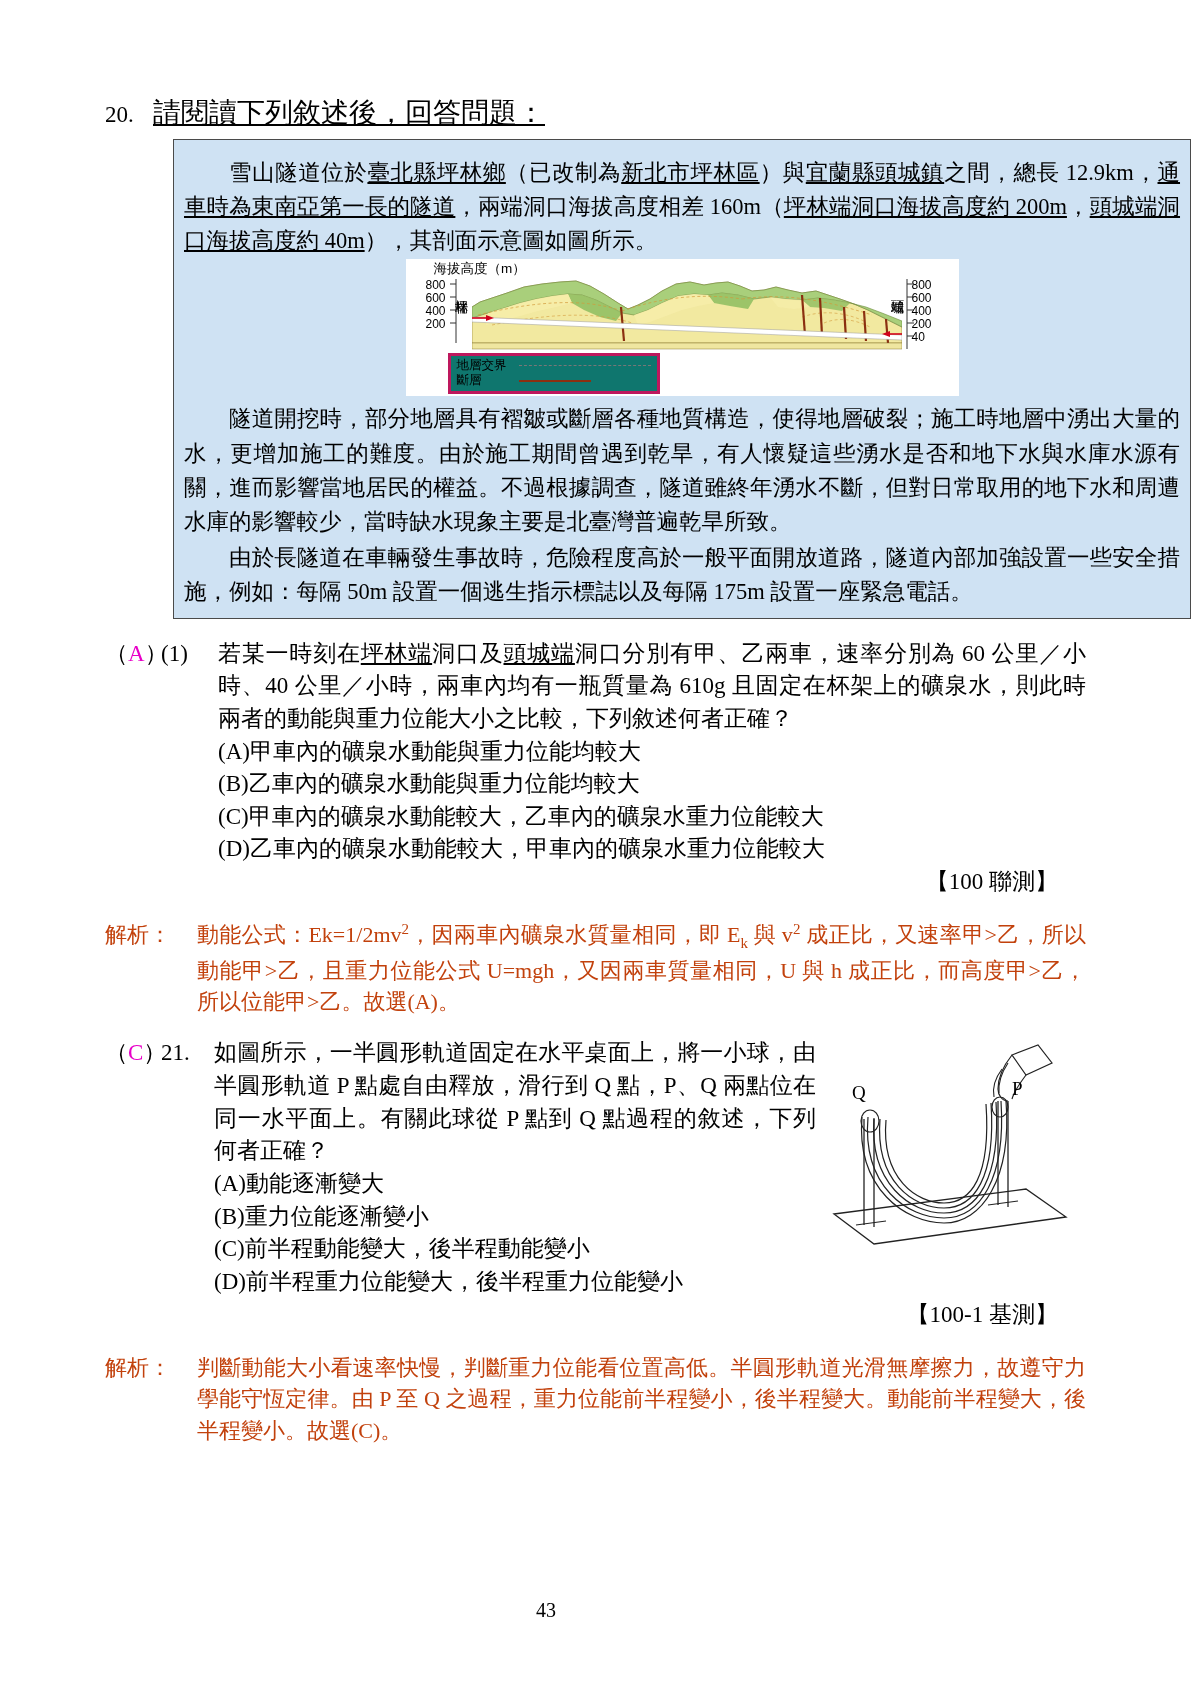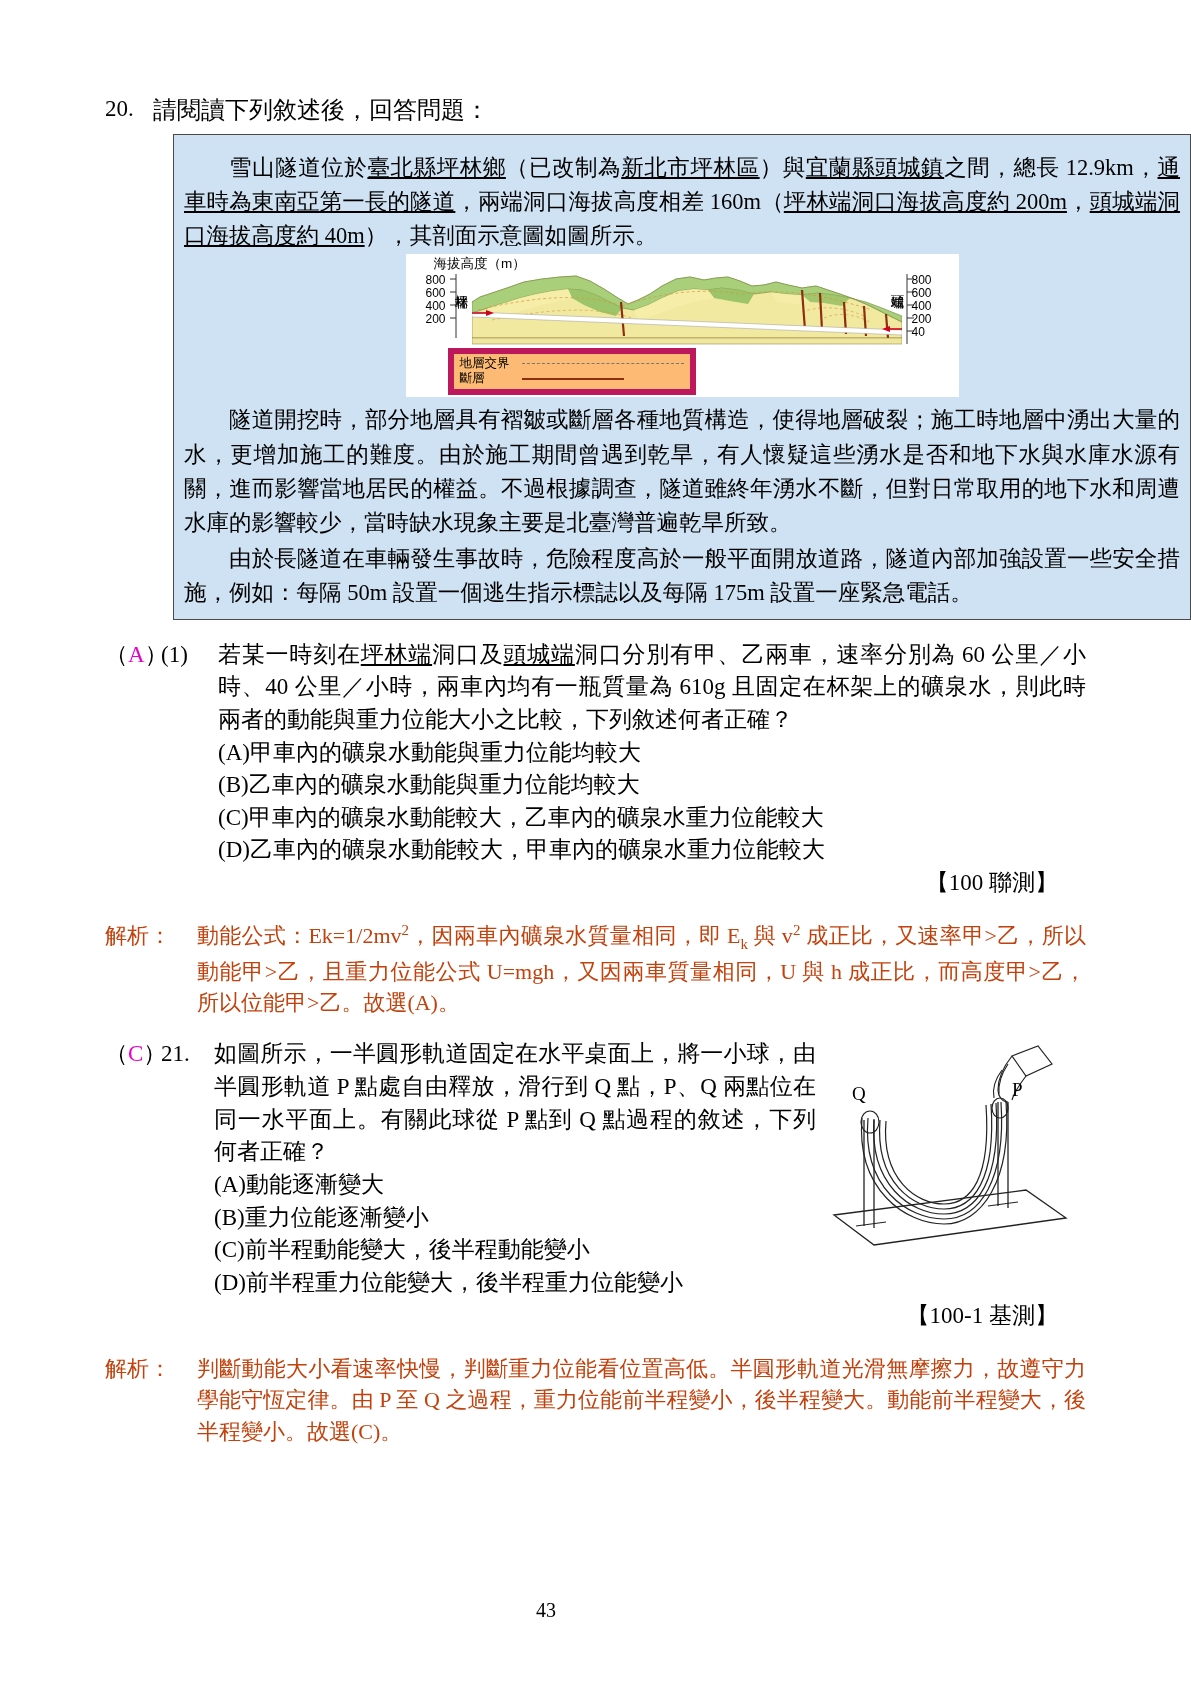--- a/index.html
+++ b/index.html
@@ -19,31 +19,31 @@
     left: 0; top: 0;
     width: 1191px;
     height: 1684px;
     box-sizing: border-box;
     padding: 95px 105px 0 105px;
   }
 
   
   .q20-head {
     display: flex;
-    align-items: flex-start;
+    align-items: flex-end;
     font-size: 23px;
     line-height: 1.25;
     margin-bottom: 9px;
   }
   .q20-num {
     width: 48px;
     flex: 0 0 48px;
     font-family: "Liberation Serif", serif;
   }
-  .q20-title { font-size: 24px; }
+  .q20-title { font-size: 28px; text-decoration: underline; }
 
   
   .passage-box {
     margin-left: 68px;
     border: 1px solid #4a4a4a;
     background: #cfe2f3;
     padding: 16px 10px 8px 10px;
     box-sizing: border-box;
     width: 1018px;
     font-size: 22.5px;
@@ -90,28 +90,28 @@
     position: absolute;
     font-family: "Liberation Sans", sans-serif;
     font-size: 13px;
     line-height: 14.5px;
     width: 15px;
     top: 2px;
   }
   .vlabel.left { left: 42px; }
   .vlabel.right { left: 478px; }
   .legend {
-    border: 6px solid #be185d;
-    width: 248px;
+    border: 3px solid #be185d;
+    width: 212px;
     margin-left: 36px;
     padding: 2px 6px 3px 6px;
     box-sizing: border-box;
     font-family: "Liberation Sans", sans-serif;
     font-size: 12.5px;
-    background: #fdba74;
+    background: #0f766e;
   }
   .legend-row {
     display: flex;
     align-items: center;
     height: 15px;
   }
   .legend-label { width: 56px; }
   .legend-dash {
     flex: 1;
     border-top: 1px dashed #777;

